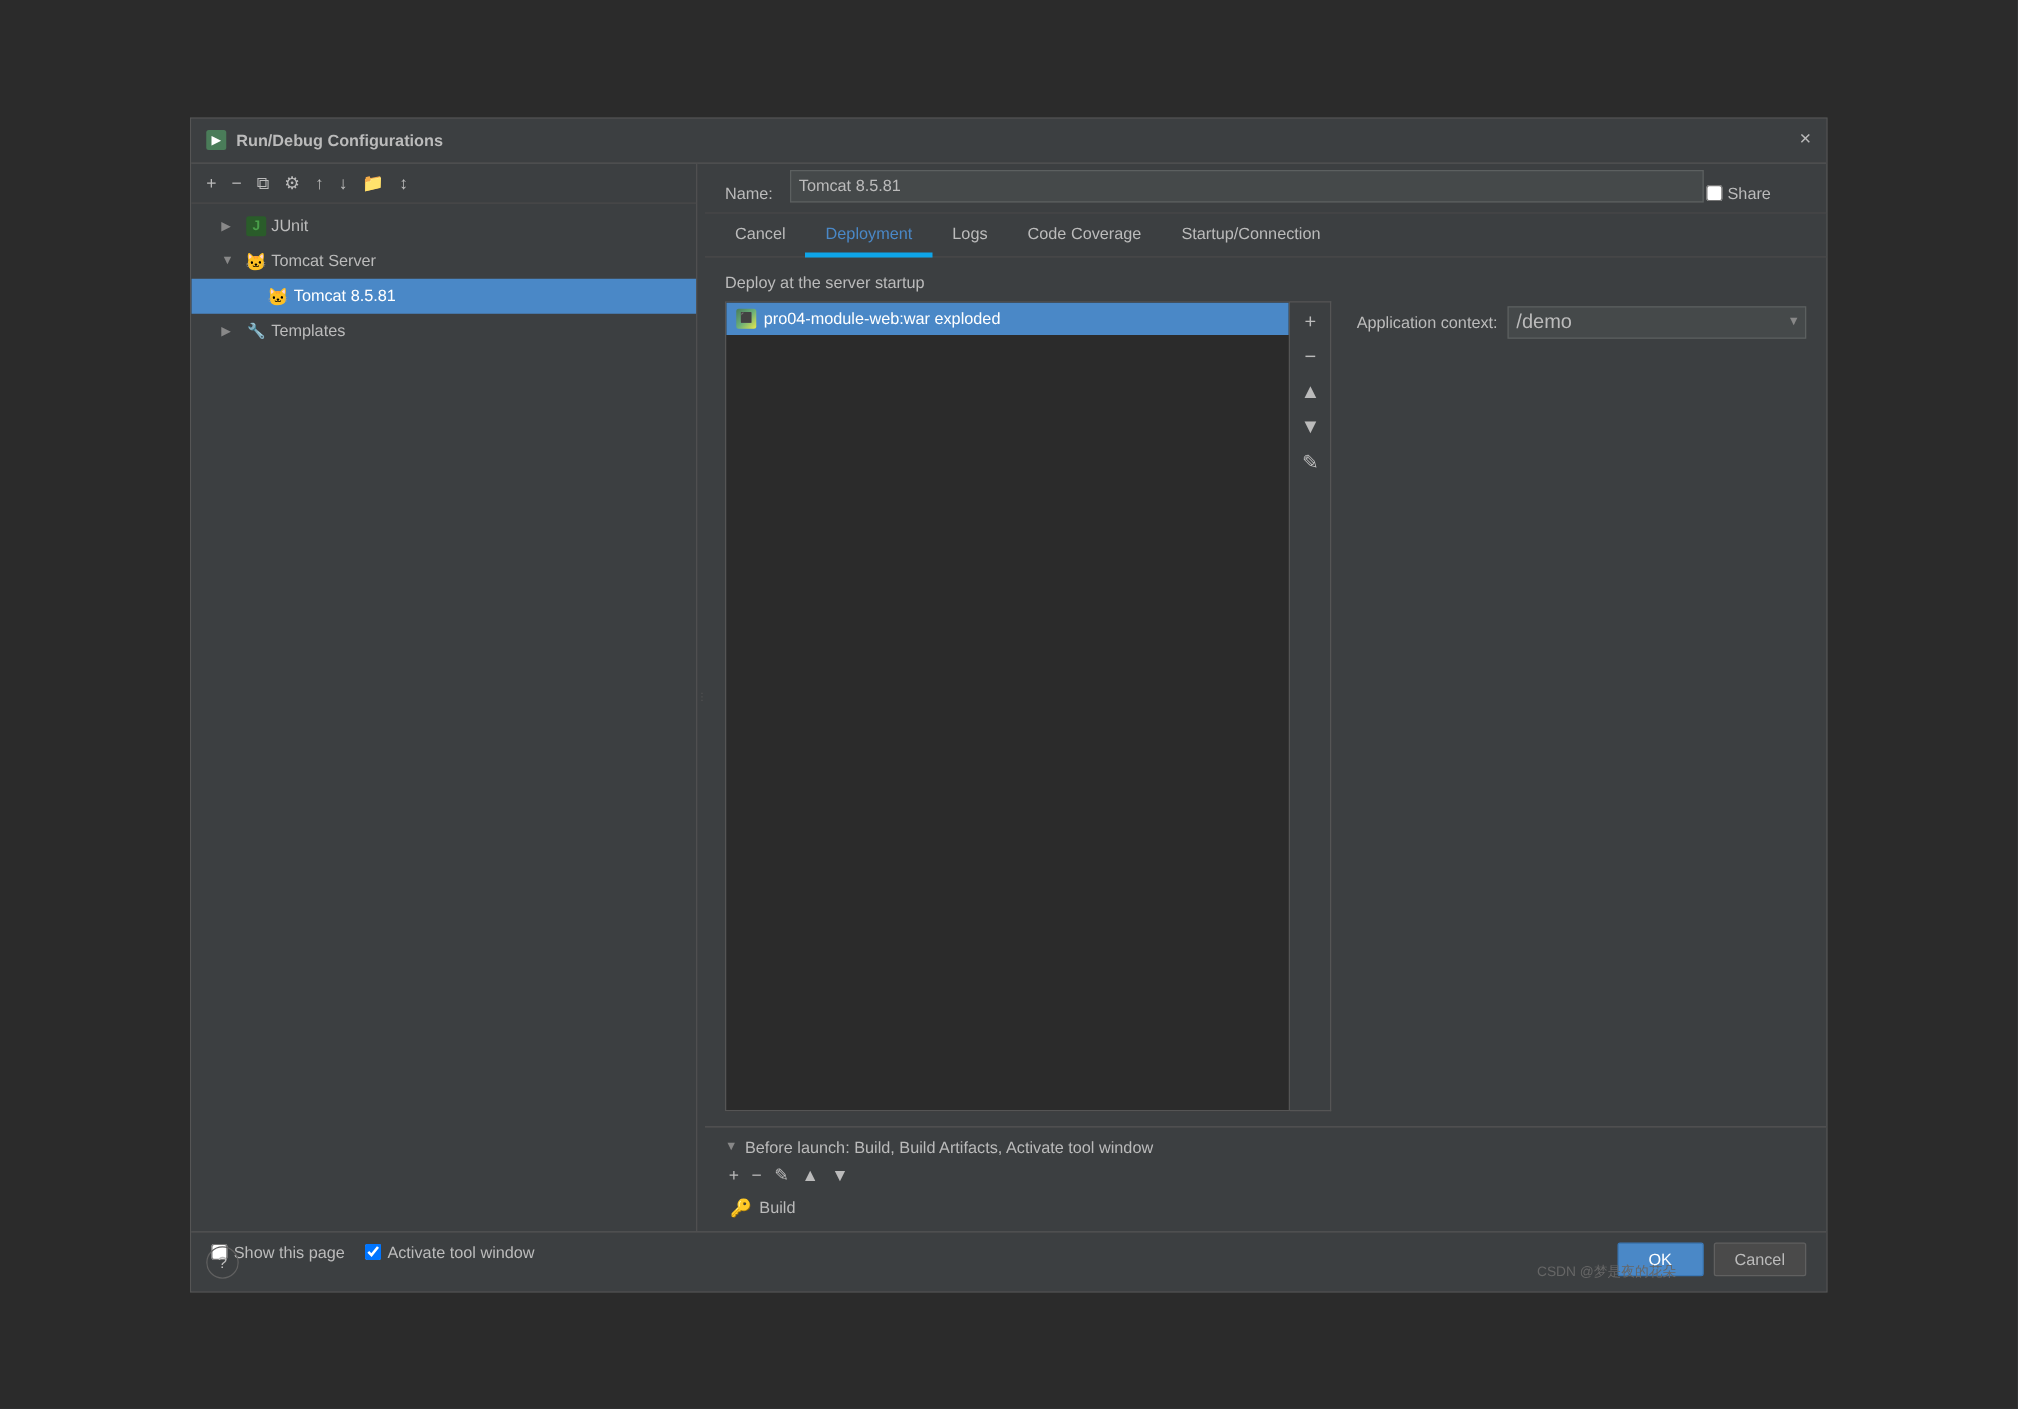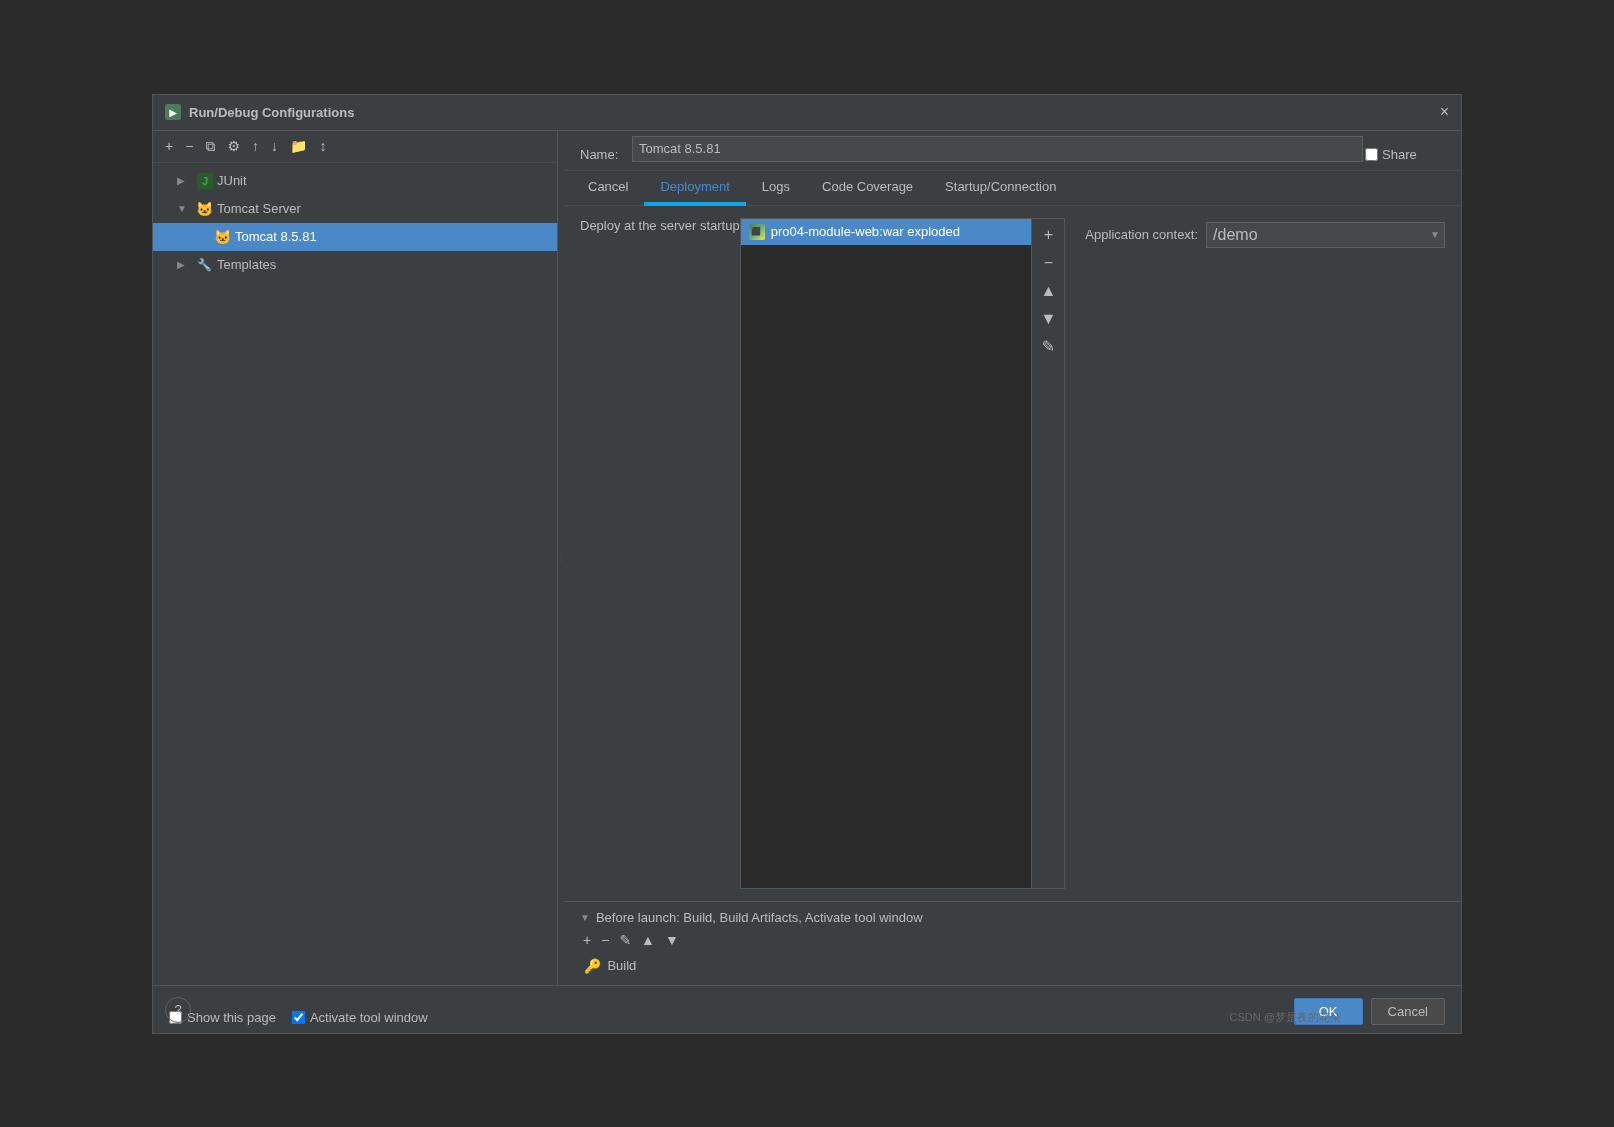--- a/index.html
+++ b/index.html
@@ -189,21 +189,21 @@
     }
     .tab-content {
       flex: 1;
       display: flex;
       flex-direction: column;
       overflow: hidden;
     }
     .deployment-area {
       flex: 1;
       display: flex;
-      flex-direction: row;
+      flex-direction: column;
       padding: 12px 16px;
       overflow: hidden;
     }
     .deploy-header {
       color: #bbb;
       margin-bottom: 8px;
       font-size: 13px;
     }
     .deploy-list {
       flex: 1;
@@ -329,21 +329,21 @@
       padding: 3px 4px;
       color: #bbb;
       font-size: 13px;
     }
     .build-icon {
       color: #6aaf79;
       font-size: 14px;
     }
     .bottom-bar {
       display: flex;
-      align-items: flex-end;
+      align-items: flex-start;
       justify-content: space-between;
       padding: 8px 16px;
       border-top: 1px solid #555;
       background: #3c3f41;
       height: 48px;
     }
     .bottom-left {
       display: flex;
       align-items: center;
       gap: 16px;

